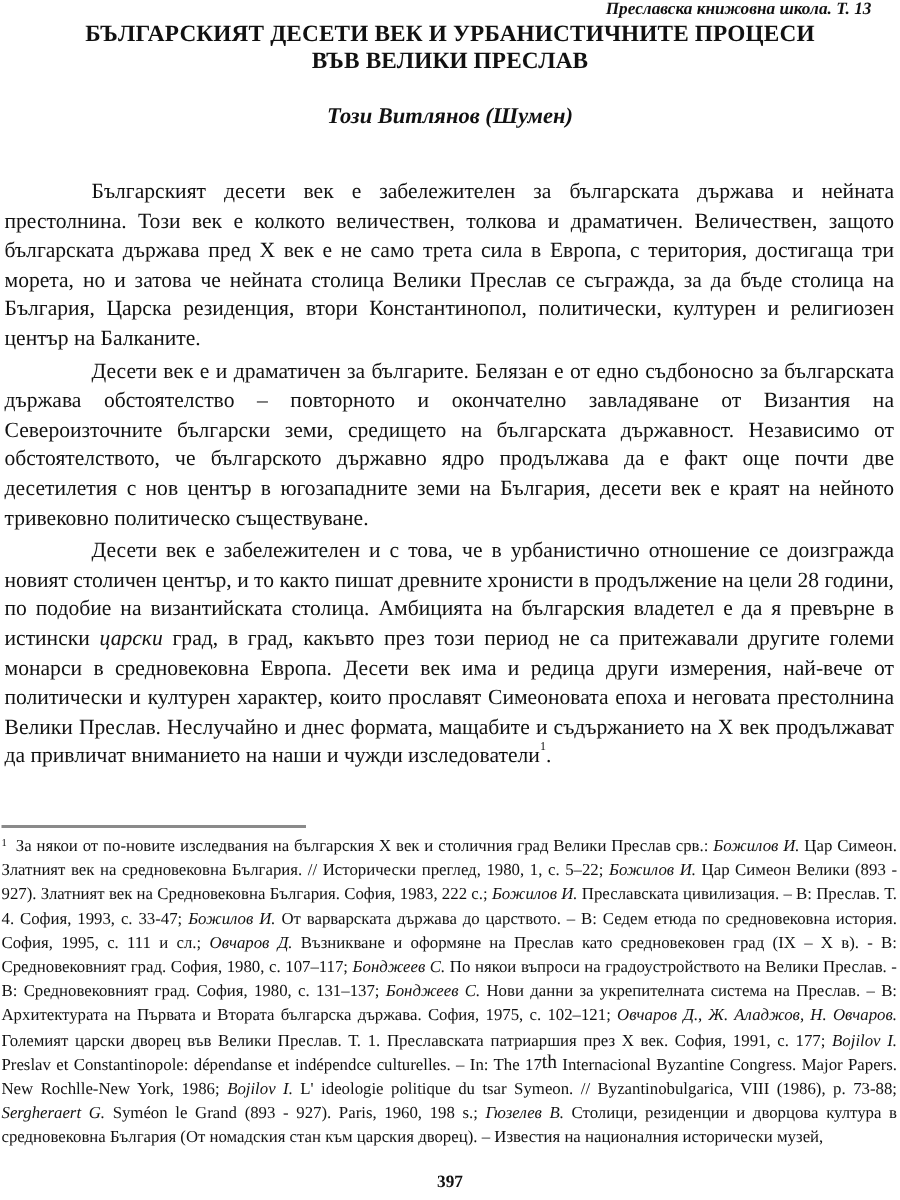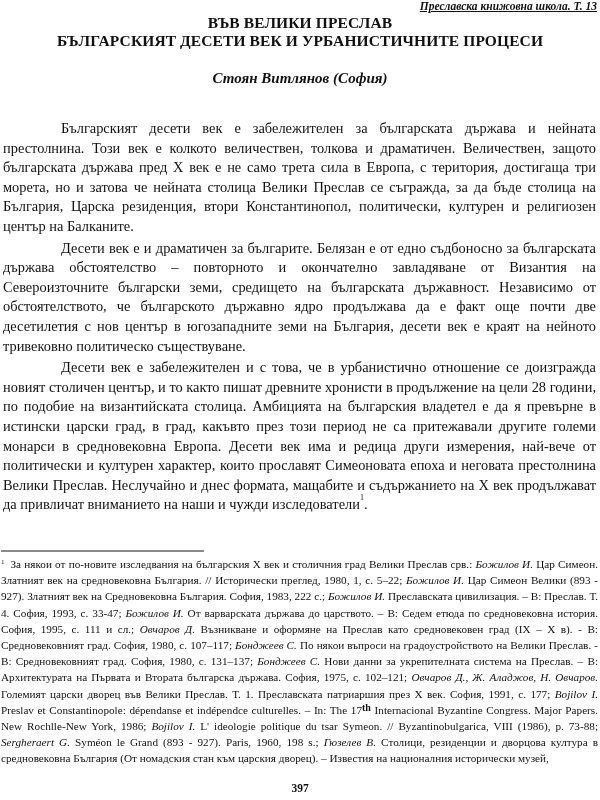--- a/index.html
+++ b/index.html
@@ -16,26 +16,25 @@
     color: #111111;
   }
   .page {
     position: absolute;
     left: 0; top: 0;
     width: 600px;
     height: 800px;
   }
   .running-head {
     position: absolute;
-    right: 3px;
+    right: 19px;
     top: 0px;
     font-size: 11.5px;
     font-style: italic;
     font-weight: bold;
-    text-decoration: underline;
     line-height: 13px;
     white-space: nowrap;
   }
   .title {
     position: absolute;
     left: 0; right: 0;
     top: 14px;
     text-align: center;
     font-weight: bold;
     font-size: 15.5px;
@@ -100,50 +99,49 @@
     vertical-align: top;
     position: relative;
     top: -2px;
     margin-right: 6px;
   }
   .footnotes .bi {
     font-weight: normal;
     font-style: italic;
   }
   .footnotes sup.small {
-    font-size: 10px;
+    font-size: 13px;
     vertical-align: top;
     position: relative;
     top: -2px;
-    font-weight: bold;
   }
   .page-number {
     position: absolute;
     left: 0; right: 0;
     top: 781px;
     text-align: center;
     font-weight: bold;
     font-size: 11.5px;
     line-height: 14px;
   }
-  .italic { }
+  .italic { font-style: italic; }
 </style>
 </head>
 <body>
 
 <div class="page">
 
   <div class="running-head">Преславска книжовна школа. Т. 13</div>
 
   <div class="title">
+    <div>БЪЛГАРСКИЯТ ДЕСЕТИ ВЕК И УРБАНИСТИЧНИТЕ ПРОЦЕСИ</div>
     <div>ВЪВ ВЕЛИКИ ПРЕСЛАВ</div>
-    <div>БЪЛГАРСКИЯТ ДЕСЕТИ ВЕК И УРБАНИСТИЧНИТЕ ПРОЦЕСИ</div>
   </div>
 
-  <div class="author">Стоян Витлянов (София)</div>
+  <div class="author">Този Витлянов (Шумен)</div>
 
   <div class="body-text">
     <p>Българският десети век е забележителен за българската държава и нейната престолнина. Този век е колкото величествен, толкова и драматичен. Величествен, защото българската държава пред X век е не само трета сила в Европа, с територия, достигаща три морета, но и затова че нейната столица Велики Преслав се съгражда, за да бъде столица на България, Царска резиденция, втори Константинопол, политически, културен и религиозен център на Балканите.</p>
     <p>Десети век е и драматичен за българите. Белязан е от едно съдбоносно за българската държава обстоятелство – повторното и окончателно завладяване от Византия на Североизточните български земи, средището на българската държавност. Независимо от обстоятелството, че българското държавно ядро продължава да е факт още почти две десетилетия с нов център в югозападните земи на България, десети век е краят на нейното тривековно политическо съществуване.</p>
     <p><span>Десети век е забележителен и с това, че в урбанистично отношение се доизгражда новият столичен център, и то както пишат древните хронисти в продължение на цели 28 години, по подобие на византийската столица. Амбицията на българския владетел е да я превърне в истински </span><span class="italic">царски</span><span> град, в град, какъвто през този период не са притежавали другите големи монарси в средновековна Европа. Десети век има и редица други измерения, най-вече от политически и културен характер, които прославят Симеоновата епоха и неговата престолнина Велики Преслав. Неслучайно и днес формата, мащабите и съдържанието на X век продължават да привличат вниманието на наши и чужди изследователи</span><sup>1</sup><span>.</span></p>
   </div>
 
   <div class="footnote-rule"></div>
 
   <div class="footnotes">

